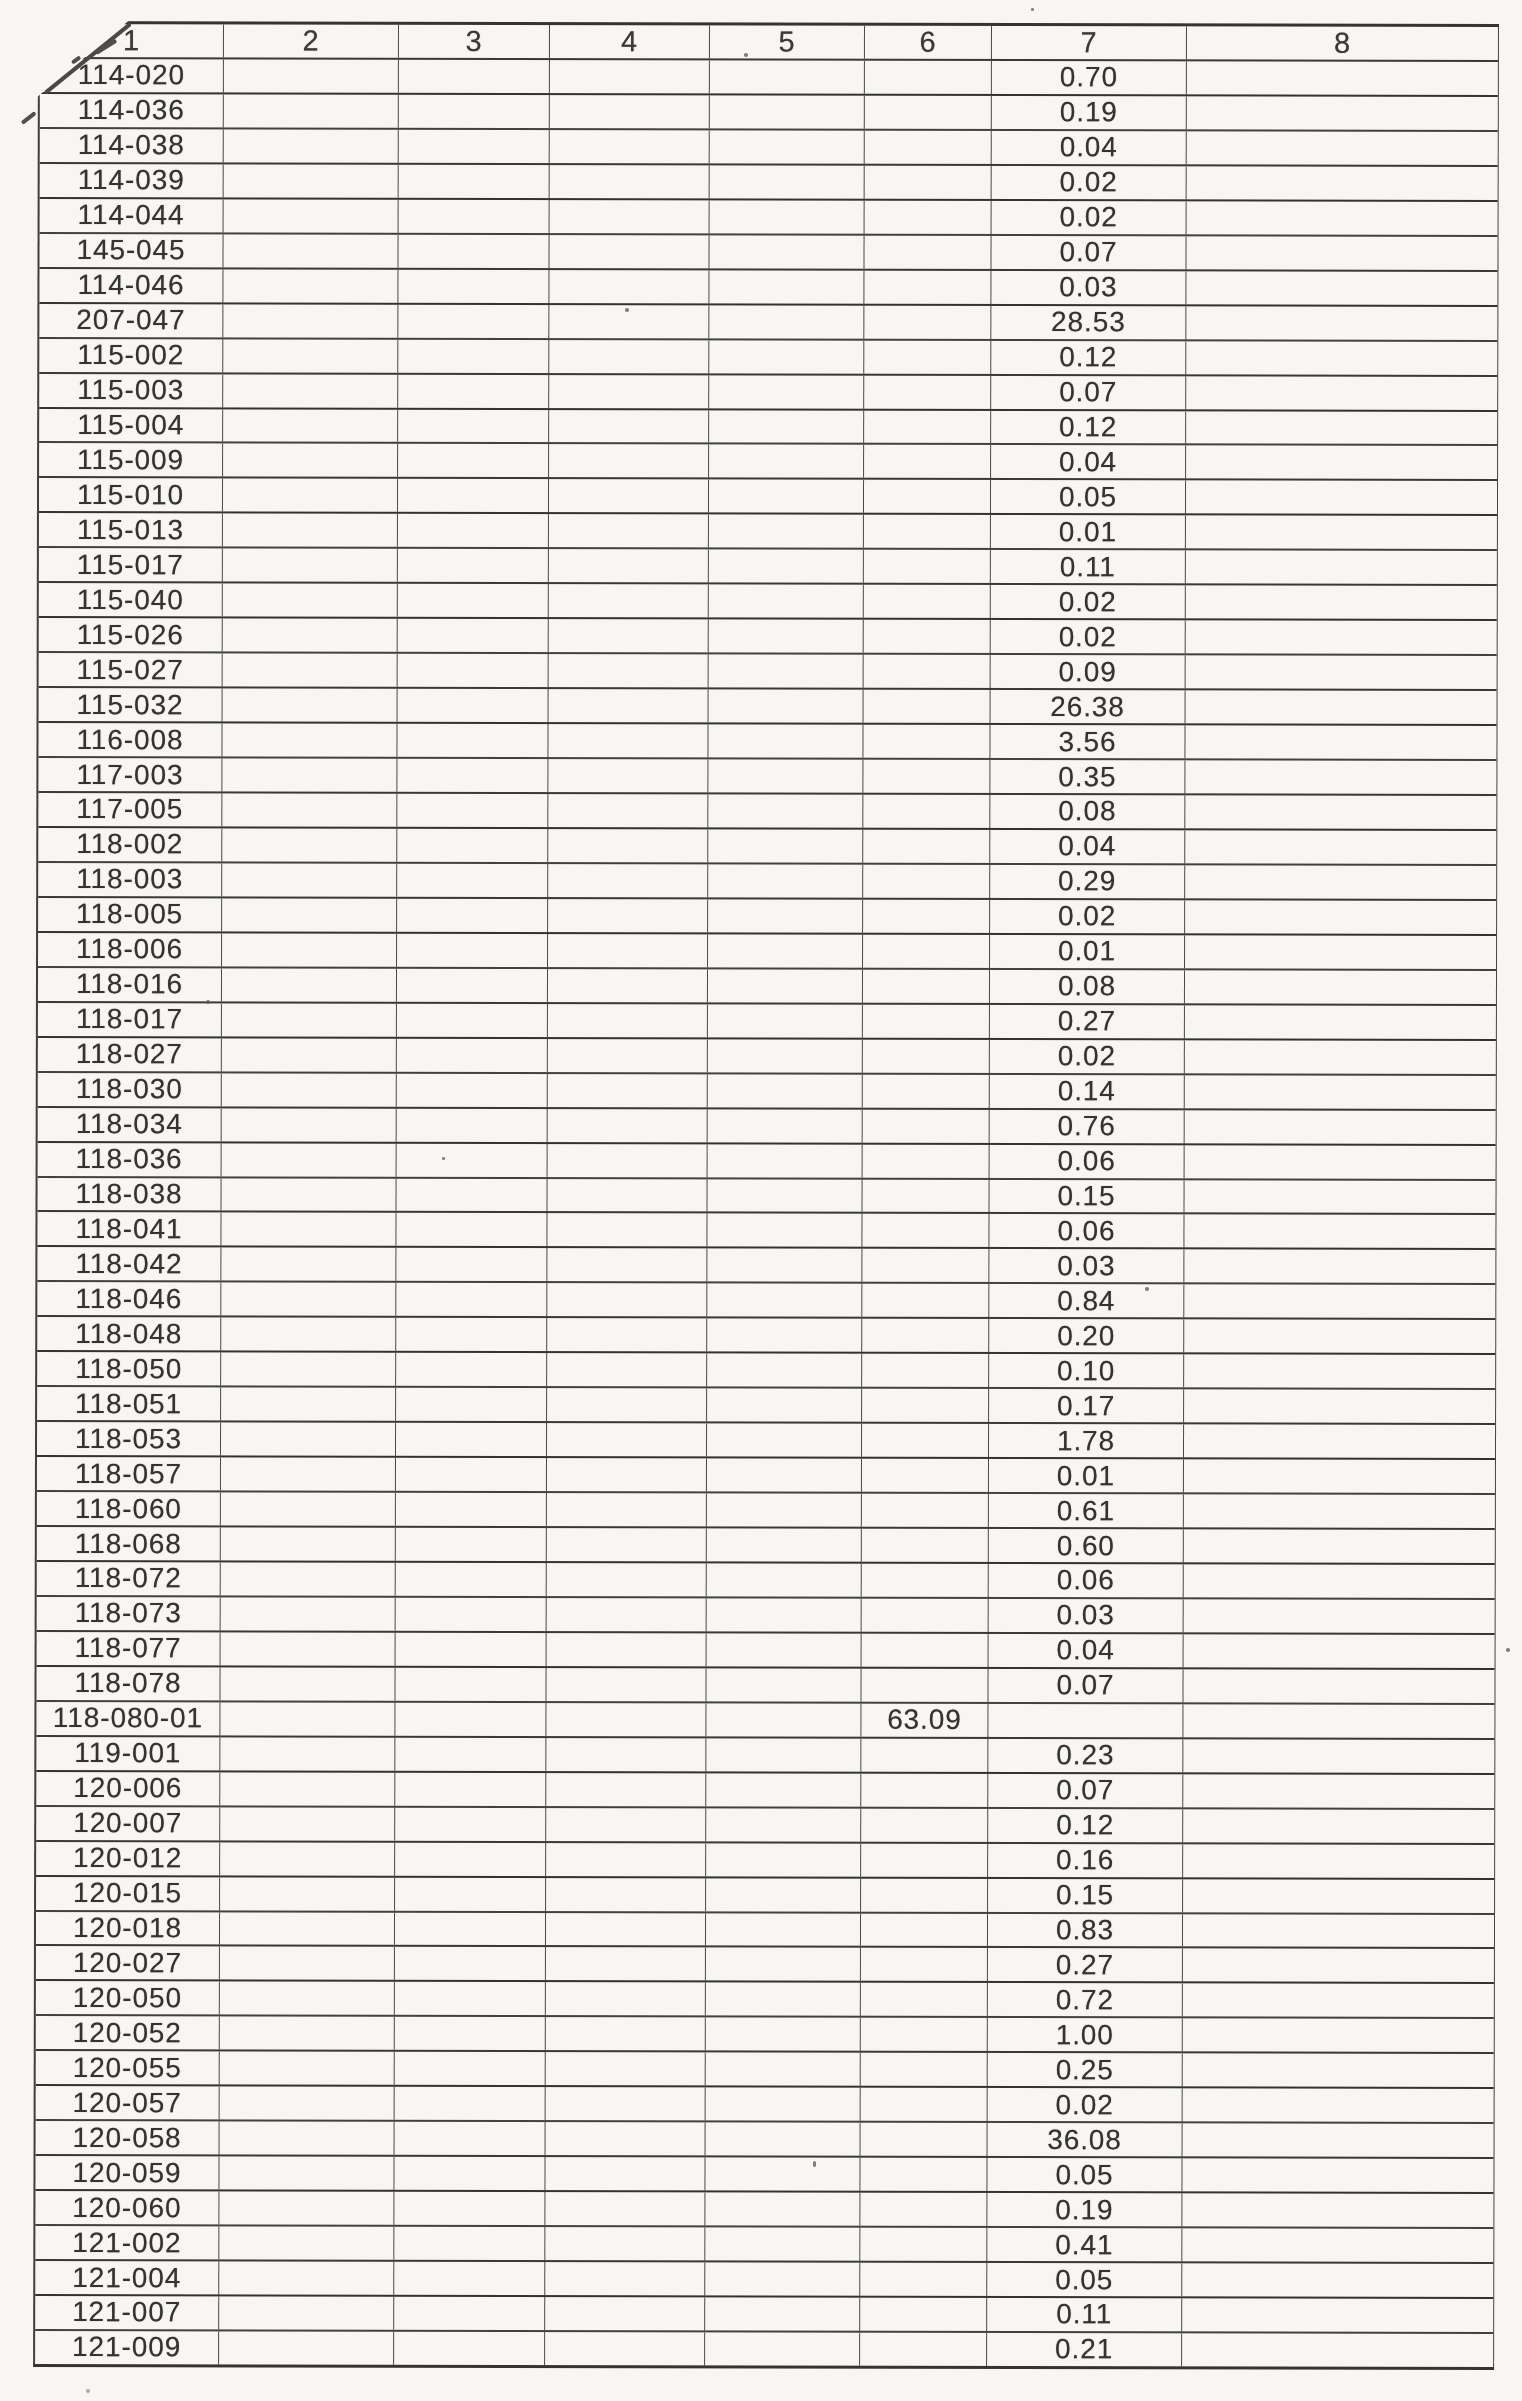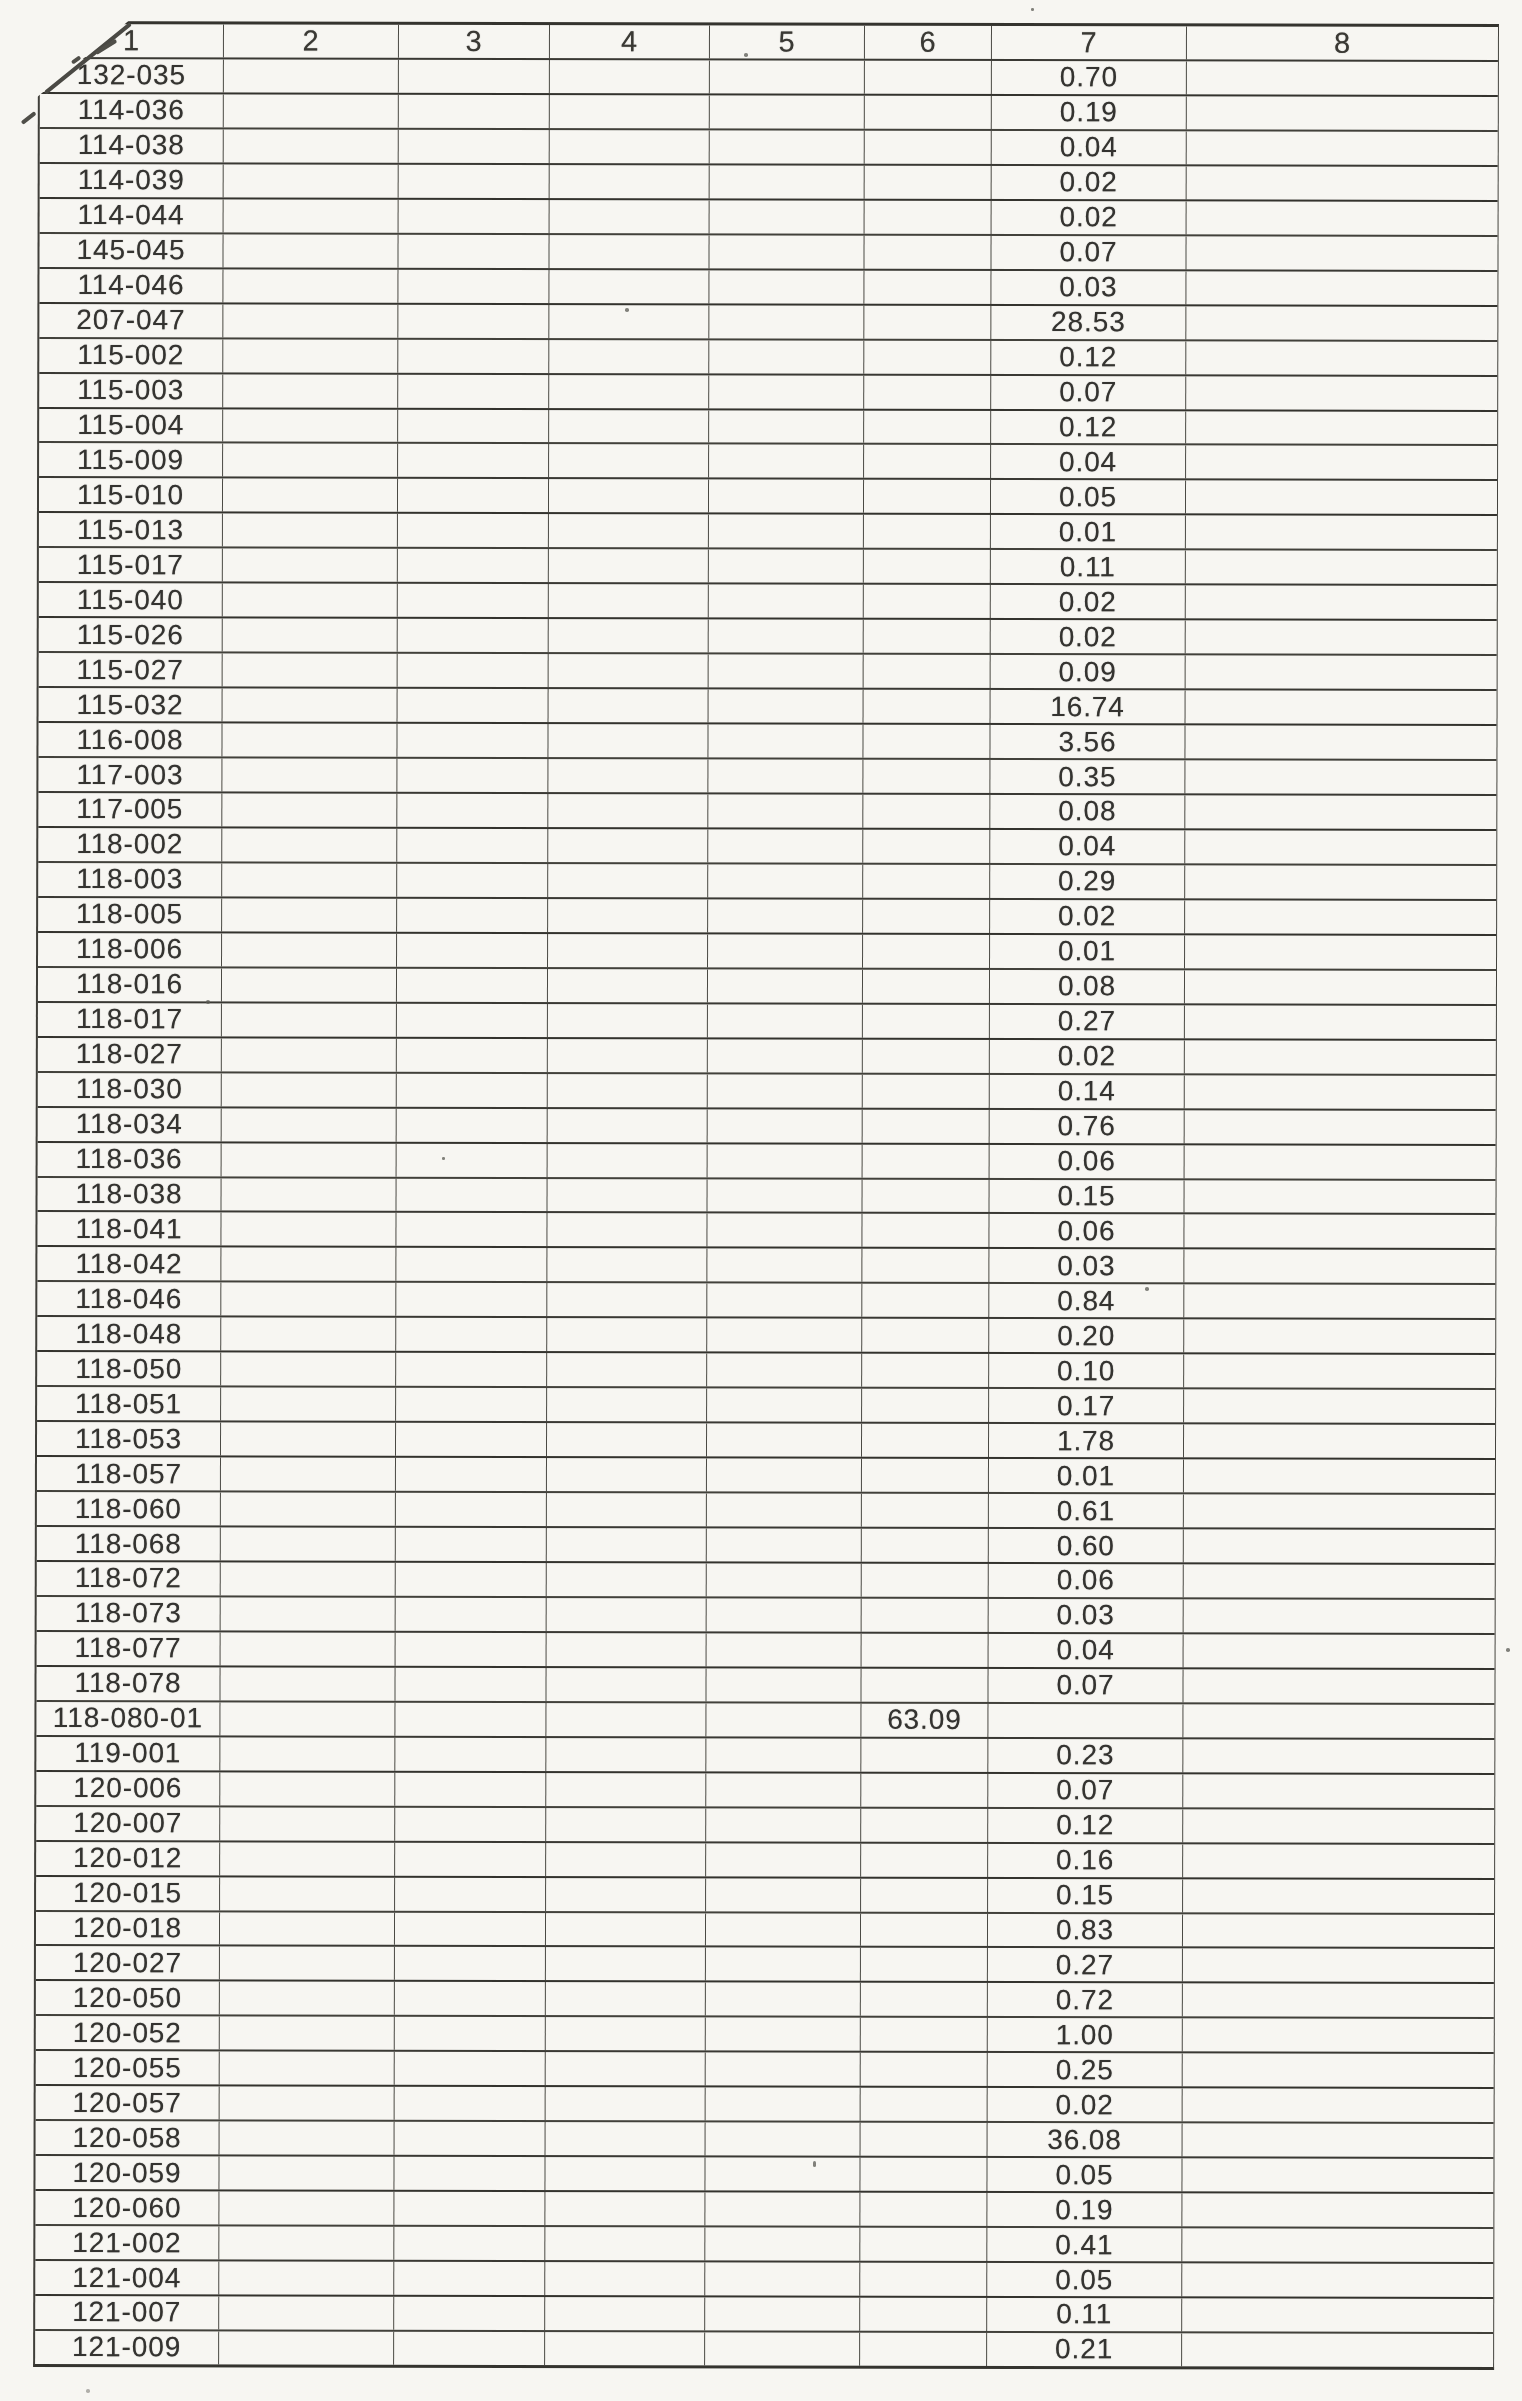--- a/index.html
+++ b/index.html
@@ -72,21 +72,21 @@
         <div class="cell header-cell">1</div>
         <div class="cell header-cell">2</div>
         <div class="cell header-cell">3</div>
         <div class="cell header-cell">4</div>
         <div class="cell header-cell">5</div>
         <div class="cell header-cell">6</div>
         <div class="cell header-cell">7</div>
         <div class="cell header-cell">8</div>
       </div>
       <div class="row">
-        <div class="cell">132-035</div>
+        <div class="cell">114-020</div>
         <div class="cell"></div>
         <div class="cell"></div>
         <div class="cell"></div>
         <div class="cell"></div>
         <div class="cell"></div>
         <div class="cell">0.70</div>
         <div class="cell"></div>
       </div>
       <div class="row">
         <div class="cell">114-036</div>
@@ -258,21 +258,21 @@
         <div class="cell">0.09</div>
         <div class="cell"></div>
       </div>
       <div class="row">
         <div class="cell">115-032</div>
         <div class="cell"></div>
         <div class="cell"></div>
         <div class="cell"></div>
         <div class="cell"></div>
         <div class="cell"></div>
-        <div class="cell">16.74</div>
+        <div class="cell">26.38</div>
         <div class="cell"></div>
       </div>
       <div class="row">
         <div class="cell">116-008</div>
         <div class="cell"></div>
         <div class="cell"></div>
         <div class="cell"></div>
         <div class="cell"></div>
         <div class="cell"></div>
         <div class="cell">3.56</div>

